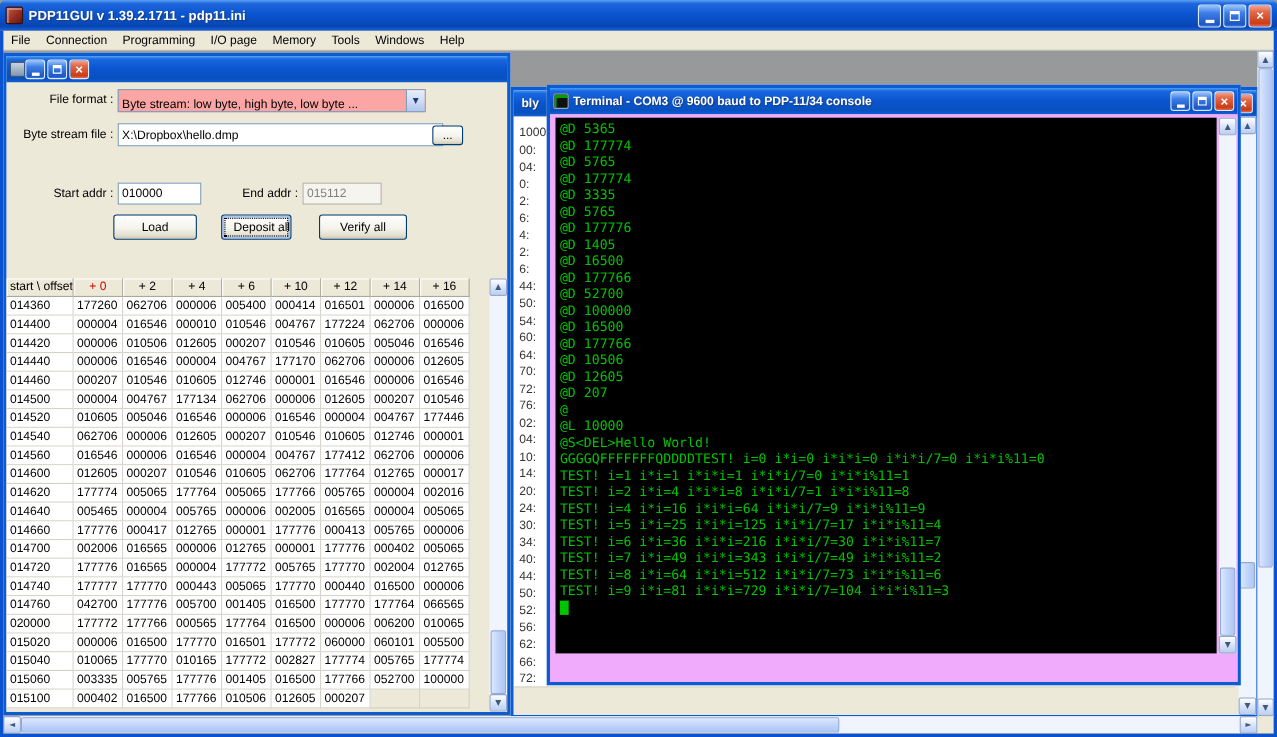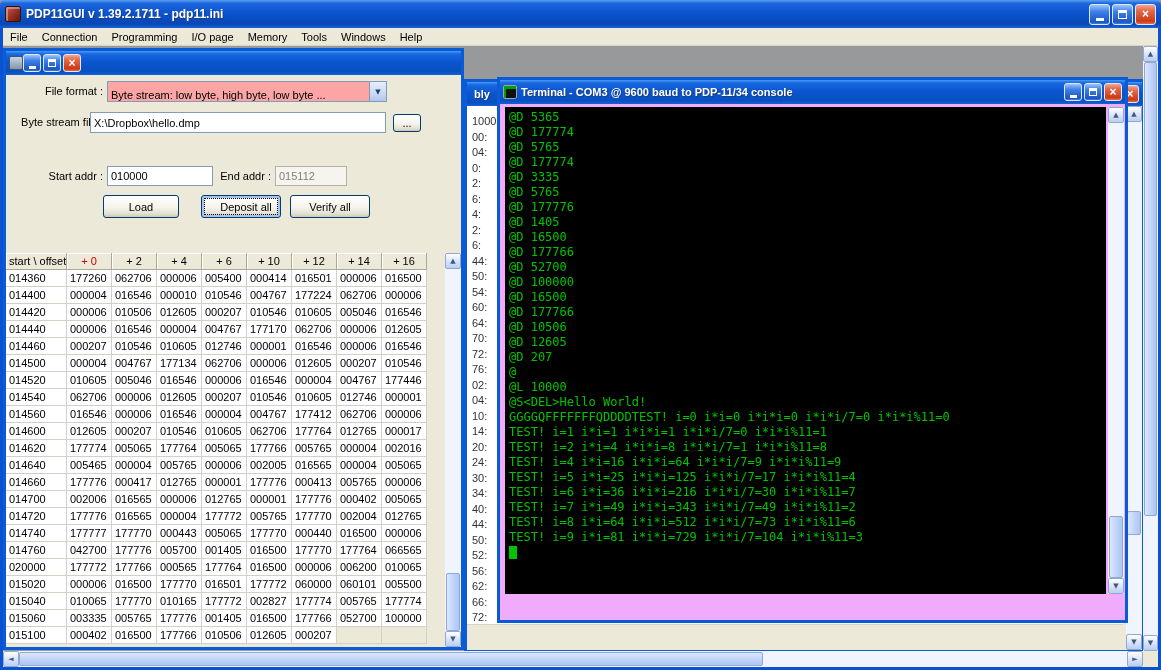--- a/index.html
+++ b/index.html
@@ -284,30 +284,30 @@
       </div>
       <div class="loader-client">
 
         <span class="lbl r" style="left:0;top:10px;width:97px;">File format :</span>
         <div class="combo" style="left:101px;top:6px;width:280px;height:21px;">
           <span class="combo-text">Byte stream: low byte, high byte, low byte ...</span>
           <span class="combo-arrow">▼</span>
         </div>
 
         <span class="lbl r" style="left:0;top:41px;width:97px;">Byte stream file :</span>
-        <input class="xpinput" style="left: 84px; top: 37px; width: 296px; height: 21px;" value="X:\Dropbox\hello.dmp">
+        <input class="xpinput" style="left: 101px; top: 37px; width: 296px; height: 21px;" value="X:\Dropbox\hello.dmp">
         <button class="xpbtn" style="left:387px;top:39px;width:28px;height:18px;">...</button>
 
         <span class="lbl r" style="left:0;top:95px;width:97px;">Start addr :</span>
-        <input class="xpinput" style="left: 101px; top: 91px; width: 106px; height: 20px;" value="010000">
+        <input class="xpinput" style="left: 101px; top: 91px; width: 76px; height: 20px;" value="010000">
         <span class="lbl r" style="left:185px;top:95px;width:80px;">End addr :</span>
         <input class="xpinput disabled" style="left: 269px; top: 91px; width: 72px; height: 20px;" value="015112">
 
         <button class="xpbtn" style="left:97px;top:120px;width:76px;height:23px;">Load</button>
-        <button class="xpbtn focused" style="left:195px;top:120px;width:80px;height:23px;padding-left:10px;">Deposit all</button>
+        <button class="xpbtn focused" style="left:195px;top:120px;width:64px;height:23px;padding-left:10px;">Deposit all</button>
         <button class="xpbtn" style="left:284px;top:120px;width:80px;height:23px;">Verify all</button>
 
         <div class="grid">
           <div class="grow">
               <div class="gcell head addr">start \ offset</div>
               <div class="gcell head" style="color: rgb(204, 0, 0);">+ 0</div>
               <div class="gcell head">+ 2</div>
               <div class="gcell head">+ 4</div>
               <div class="gcell head">+ 6</div>
               <div class="gcell head">+ 10</div>

